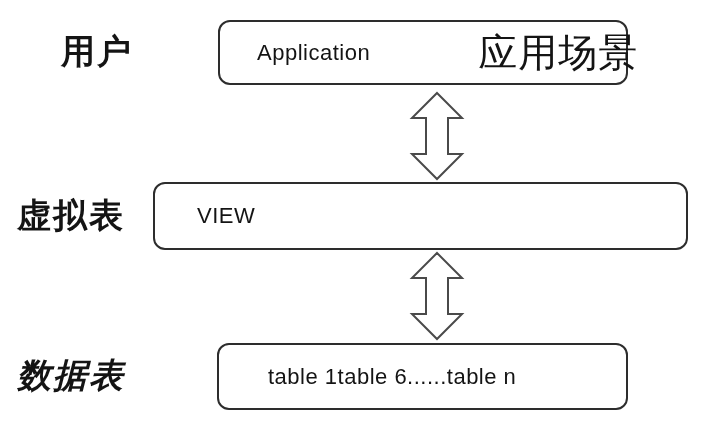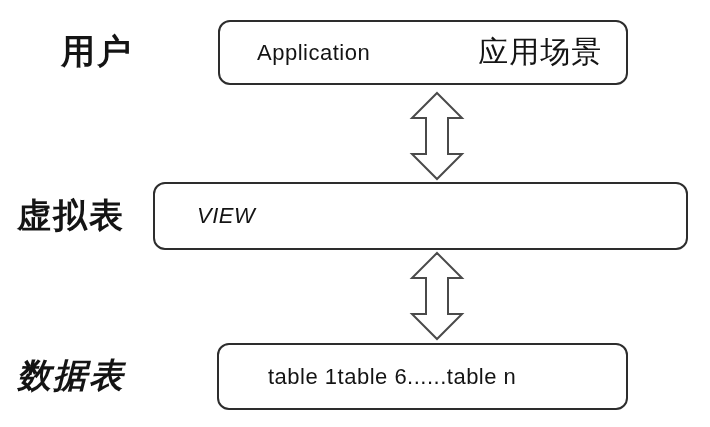--- a/index.html
+++ b/index.html
@@ -32,32 +32,32 @@
     position: absolute;
     box-sizing: border-box;
     border: 2px solid #2d2d2d;
     border-radius: 12px;
     background: #ffffff;
     display: flex;
     align-items: center;
     white-space: nowrap;
   }
   .box-1 { left: 218px; top: 20px;  width: 410px; height: 65px; padding-left: 37px; gap: 108px; }
-  .box-2 { left: 153px; top: 182px; width: 535px; height: 68px; padding-left: 42px; gap: 68px; font-style: italic; }
+  .box-2 { left: 153px; top: 182px; width: 535px; height: 68px; padding-left: 42px; gap: 68px; }
   .box-3 { left: 217px; top: 343px; width: 411px; height: 67px; padding-left: 49px;  }
 
   .txt-latin {
     color: #141414;
     font-size: 22px;
     letter-spacing: 0.5px;
     text-align: center;
   }
   .txt-cjk {
     color: #141414;
-    font-size: 30px;
+    font-size: 39px;
     letter-spacing: 1px;
   }
   .arrow {
     position: absolute;
     left: 409px;
     width: 56px;
     height: 90px;
   }
   .arrow-1 { top: 91px; }
   .arrow-2 { top: 251px; }

